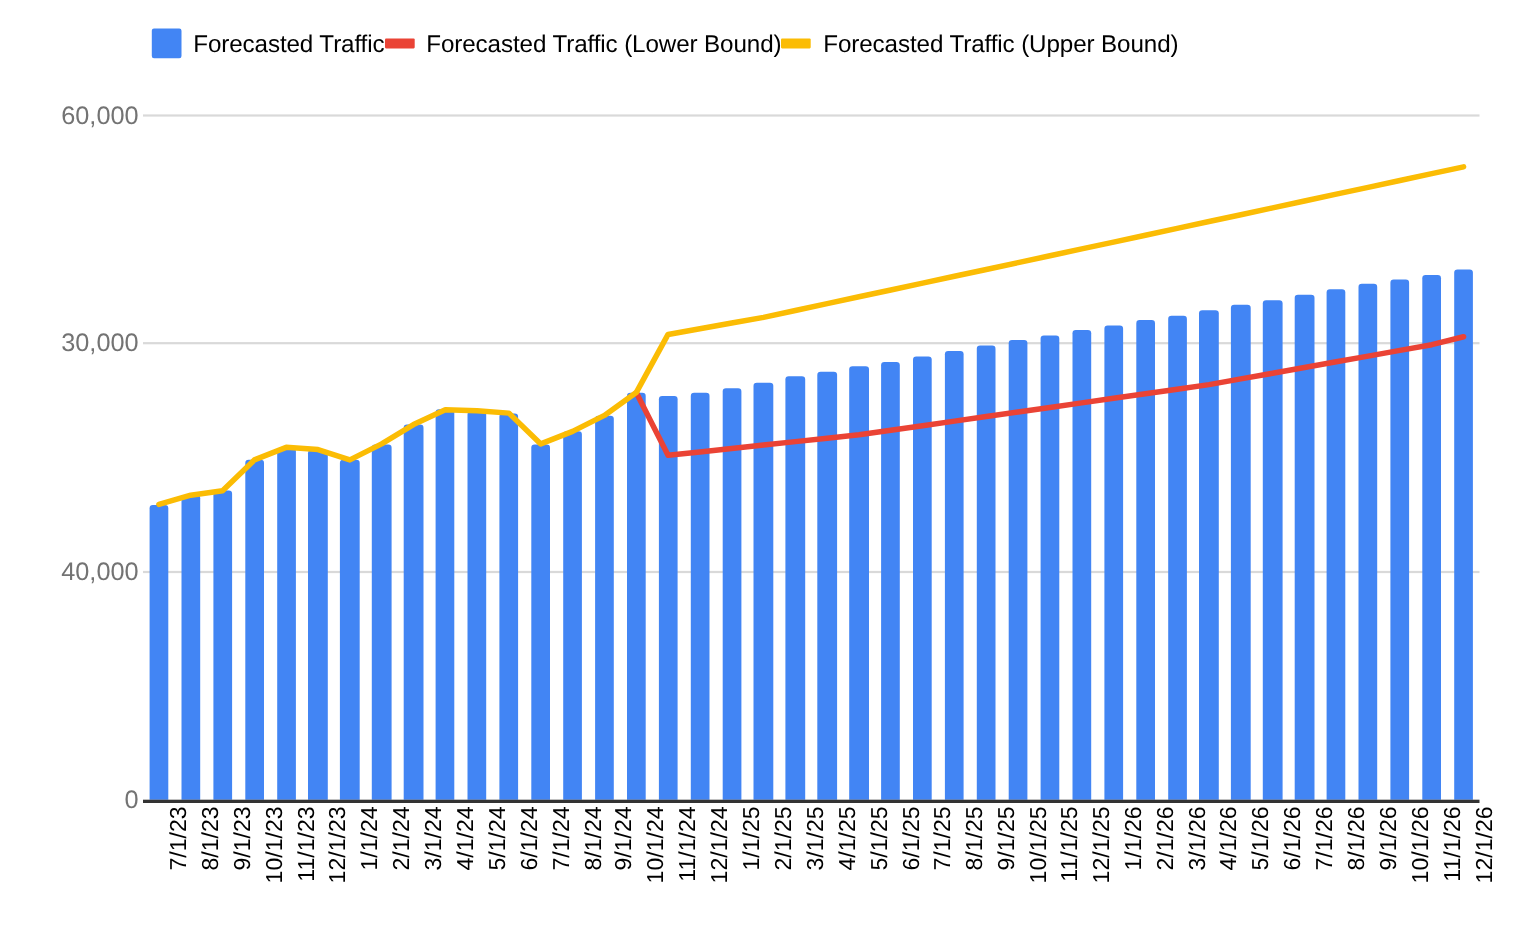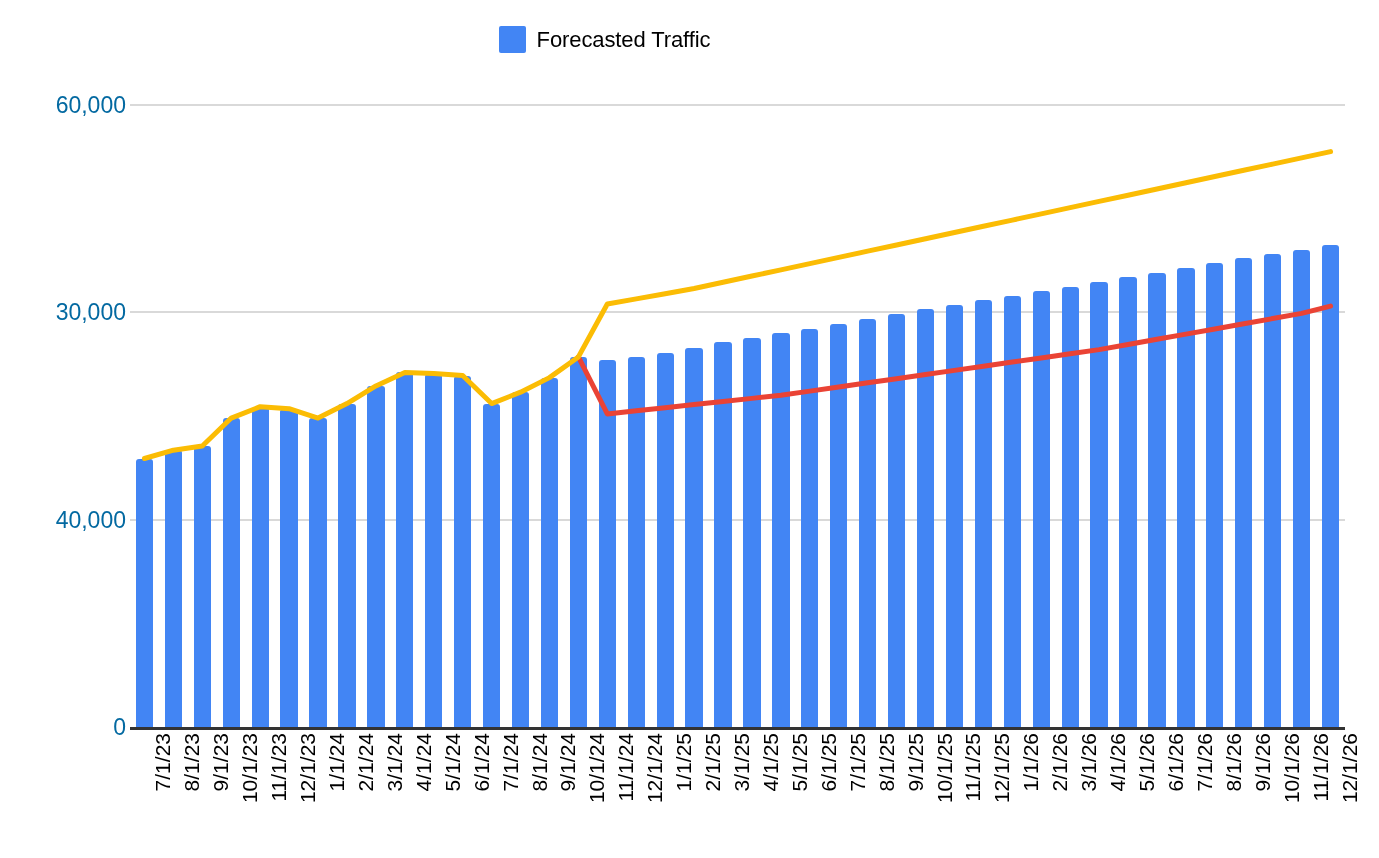--- a/index.html
+++ b/index.html
@@ -83,21 +83,21 @@
   }
 
   
   .ytick {
     position: absolute;
     right: 1253px;
     width: 120px;
     text-align: right;
     font-size: 23px;
     line-height: 23px;
-    color: #0369a1;
+    color: #737373;
     transform: translateY(-50%);
     white-space: nowrap;
   }
 
   
   #bars {
     position: absolute;
     left: 0;
     top: 0;
     width: 100%;
@@ -143,20 +143,28 @@
 </style>
 </head>
 <body>
 
 <div id="chart-root">
 
   <div id="legend">
       <div class="legend-entry">
         <span class="legend-swatch-bar" style="background: rgb(66, 133, 244);"></span>
         <span class="legend-label">Forecasted Traffic</span>
+      </div>
+      <div class="legend-entry">
+        <span class="legend-swatch-line" style="background: rgb(234, 67, 53);"></span>
+        <span class="legend-label">Forecasted Traffic (Lower Bound)</span>
+      </div>
+      <div class="legend-entry">
+        <span class="legend-swatch-line" style="background: rgb(251, 188, 4);"></span>
+        <span class="legend-label">Forecasted Traffic (Upper Bound)</span>
       </div>
     </div>
 
   <div id="plot-area">
     <div id="gridlines">
         <div class="gridline" style="top: 413.667px;"></div>
         <div class="gridline" style="top: 206.333px;"></div>
         <div class="gridline" style="top: -1px;"></div>
       </div>
     <div id="bars">

